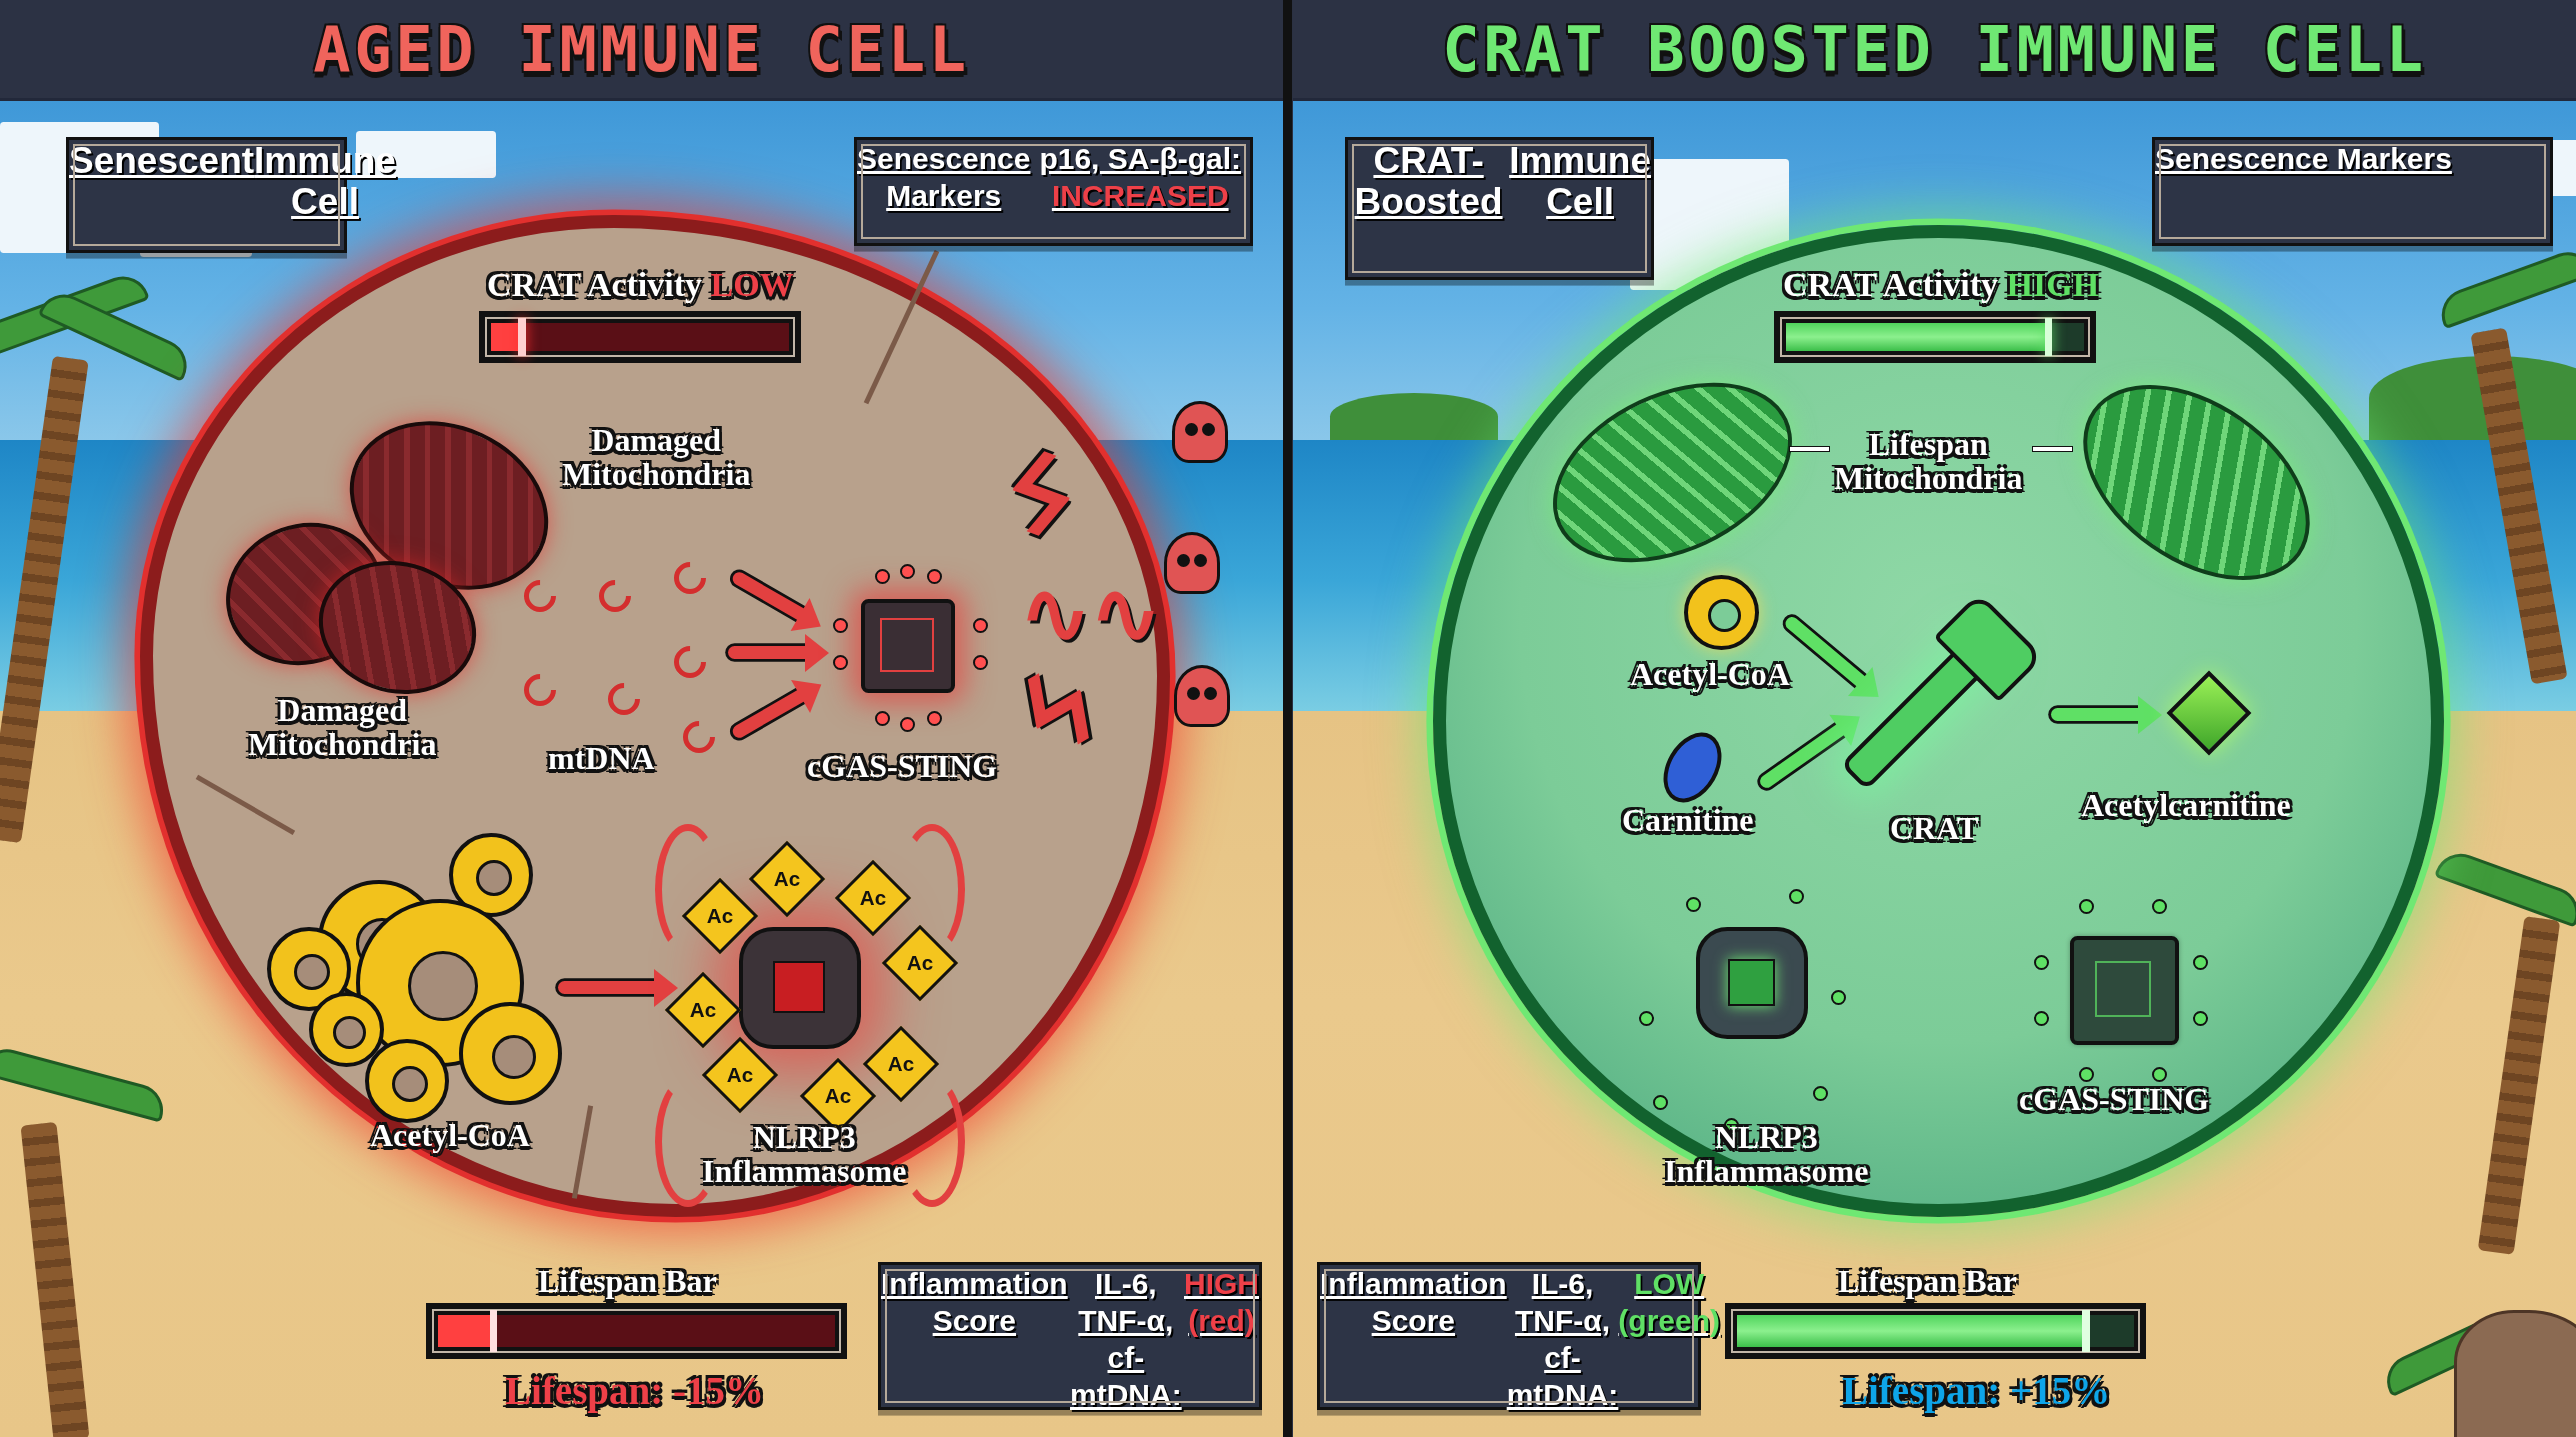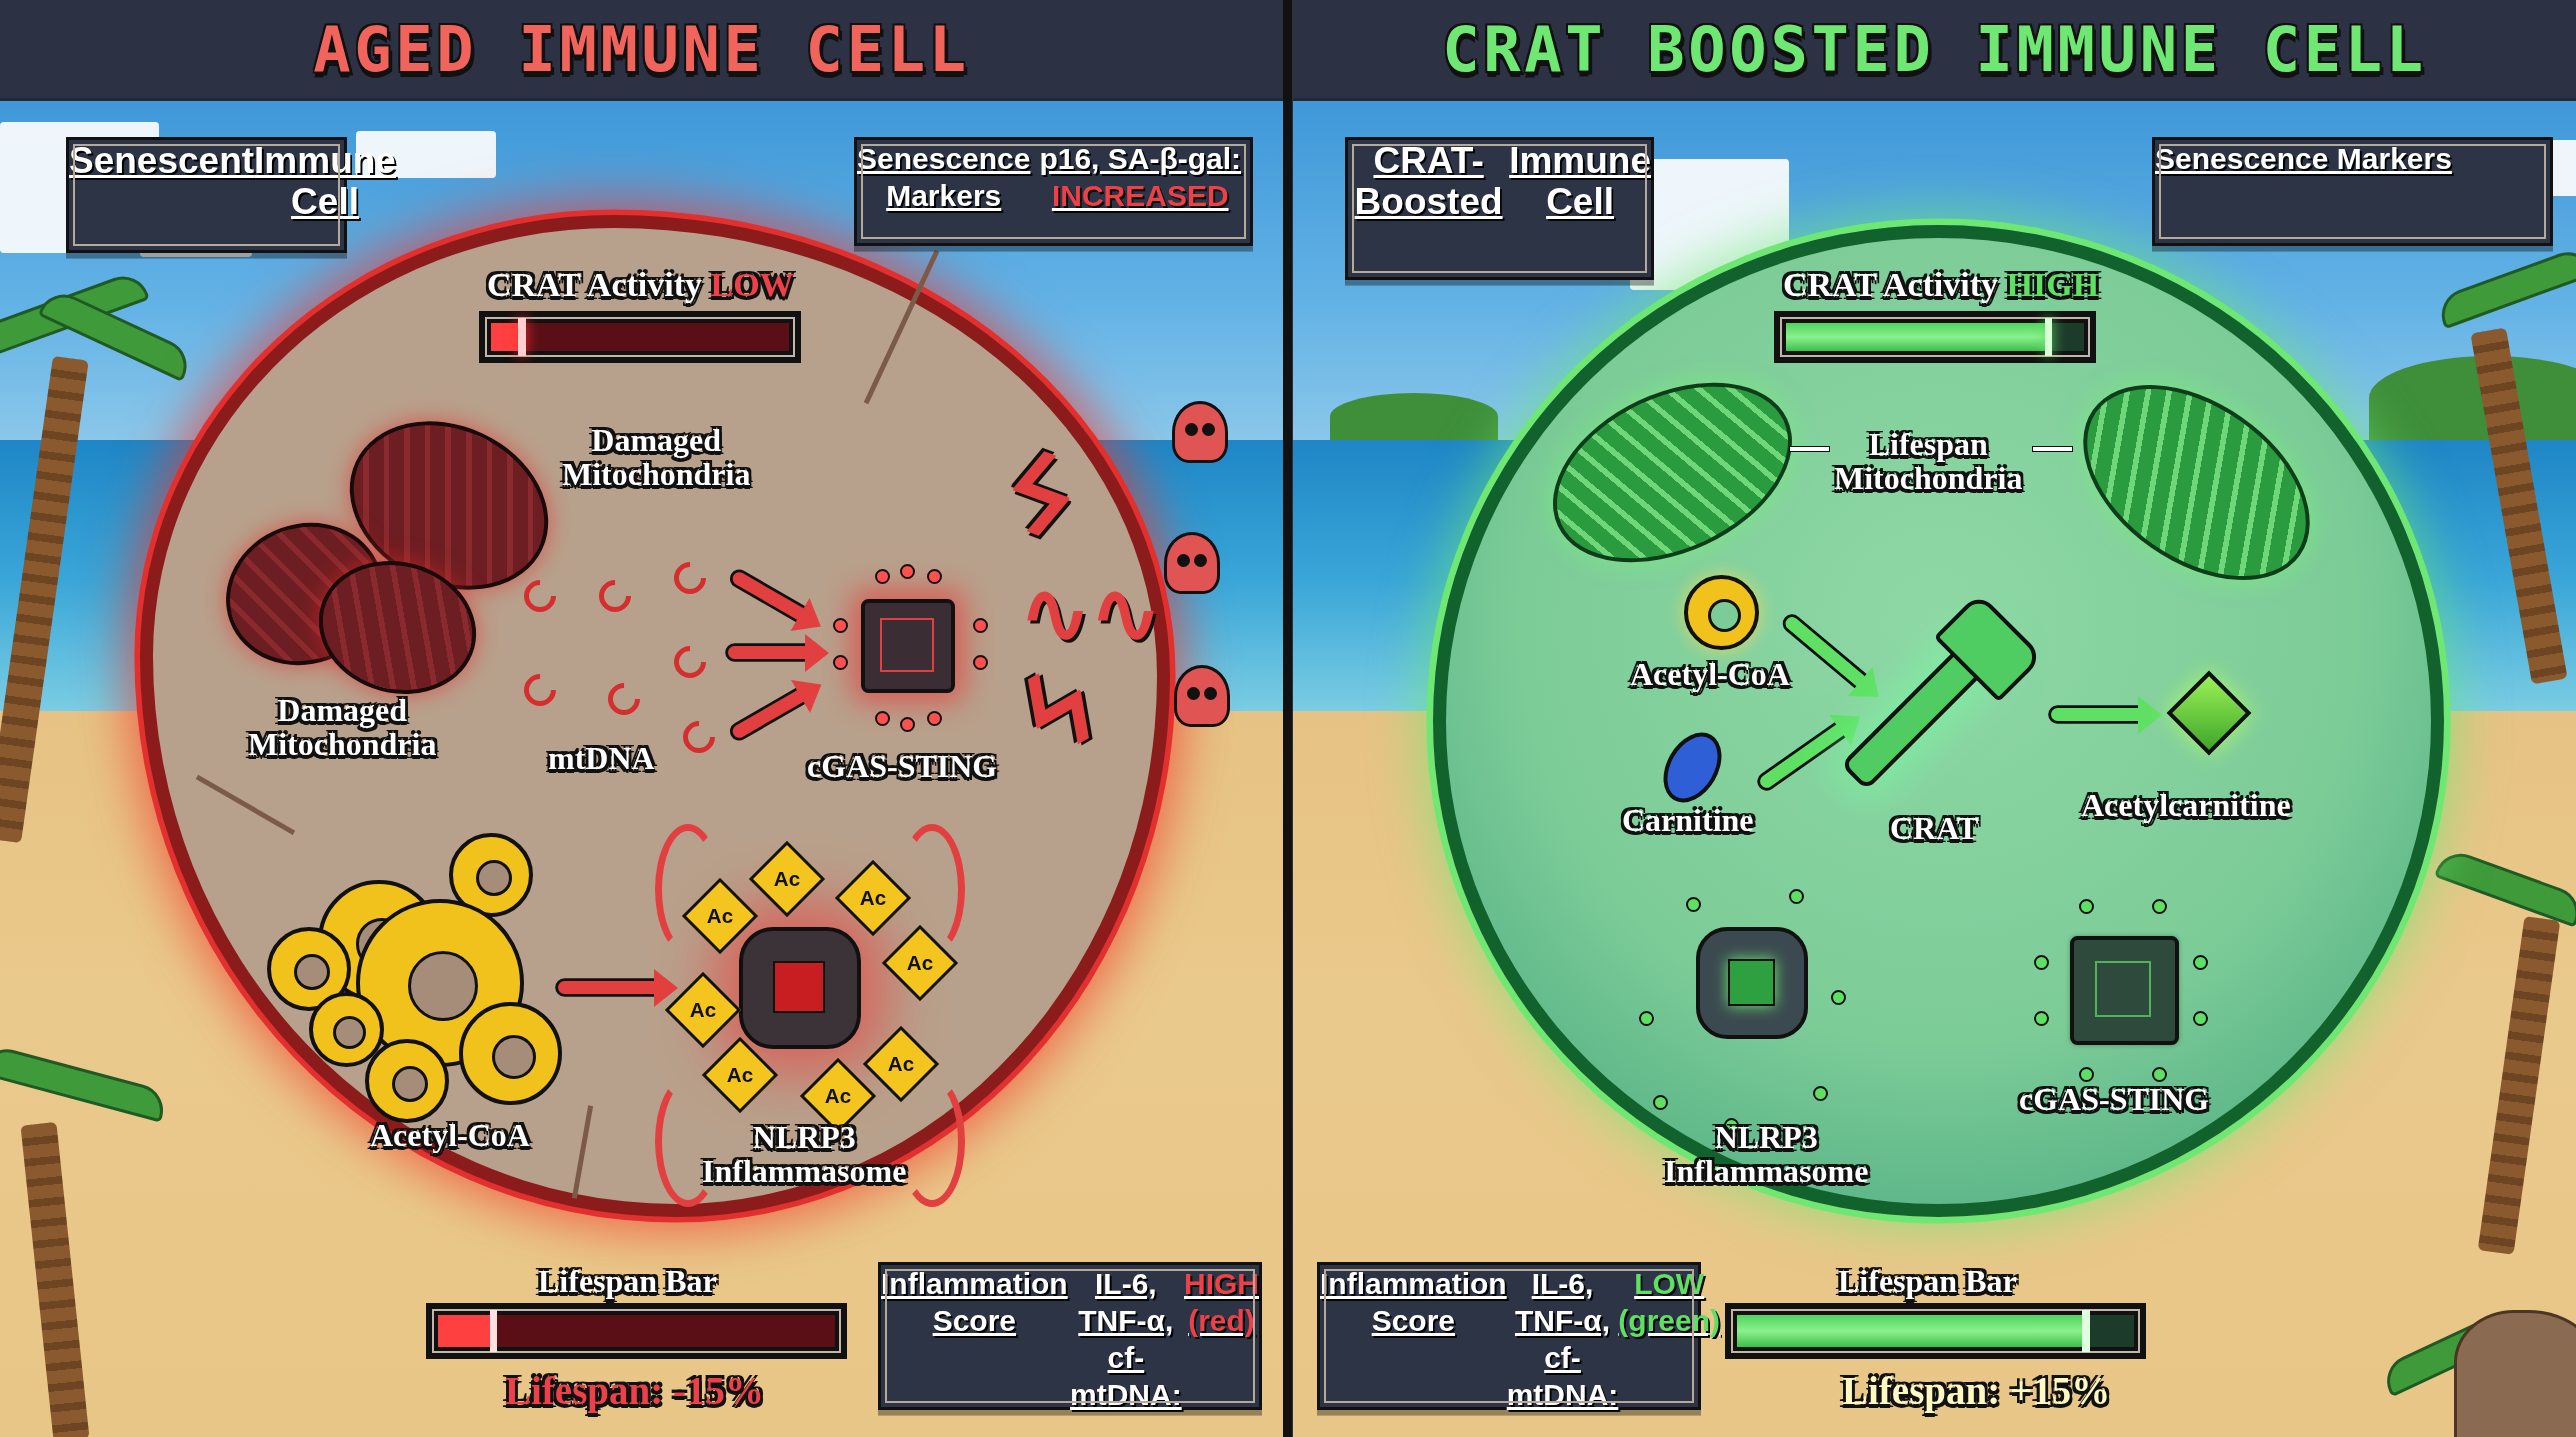--- a/index.html
+++ b/index.html
@@ -343,15 +343,15 @@
     <div class="s green-txt">LOW (green)</div>
   </div>
 
   <div class="lbl" style="left:545px;top:1264px;">Lifespan Bar</div>
   <div class="bar" style="left:432px;top:1303px;width:421px;height:56px;">
     <div class="track" style="background:#1d3b2a;">
       <div class="fill" style="width:88%;background:linear-gradient(#4fd45c,#8cf08e 50%,#3cbf4a);"></div>
       <div class="knob" style="left:87%;background:#e0ffe0;"></div>
     </div>
   </div>
-  <div class="lbl" style="left:513px;top:1369px;font-size:39px;line-height:43px;color:#fef9c3;padding-left:36px;">Lifespan: +15%</div>
+  <div class="lbl" style="left:513px;top:1369px;font-size:39px;line-height:43px;color:#0ea5e9;padding-left:36px;">Lifespan: +15%</div>
 </div>
 
 
 </body></html>

